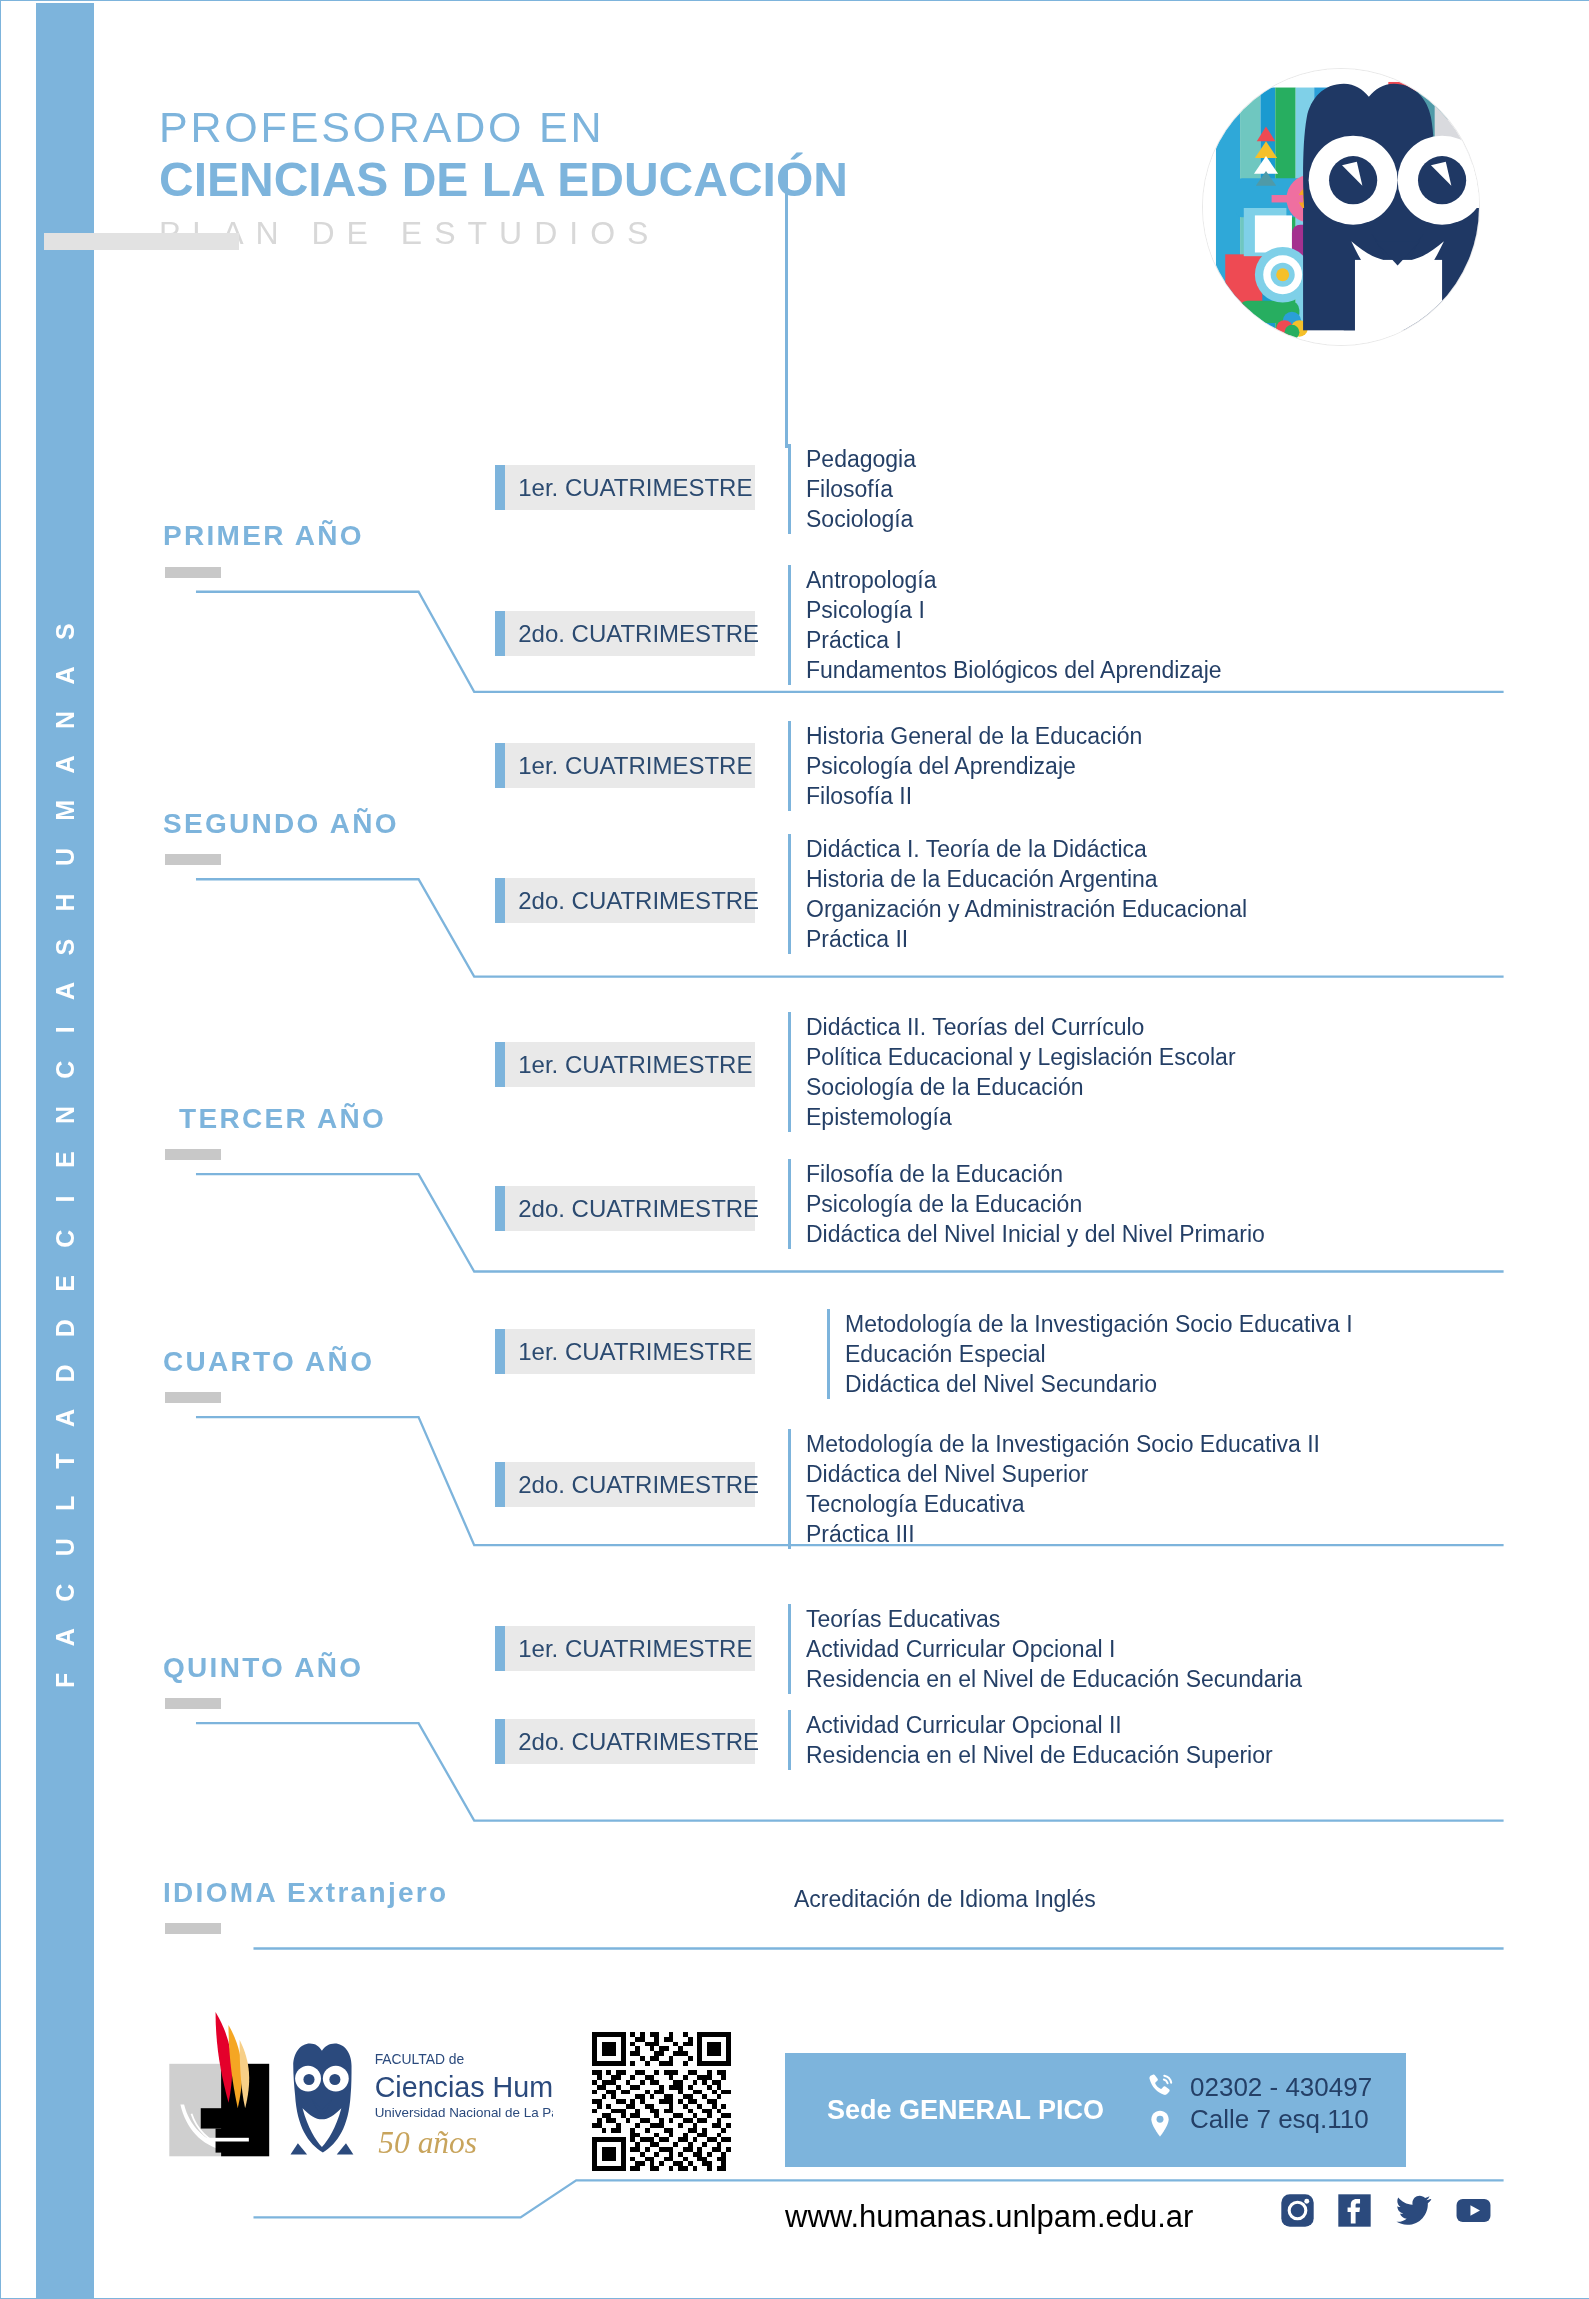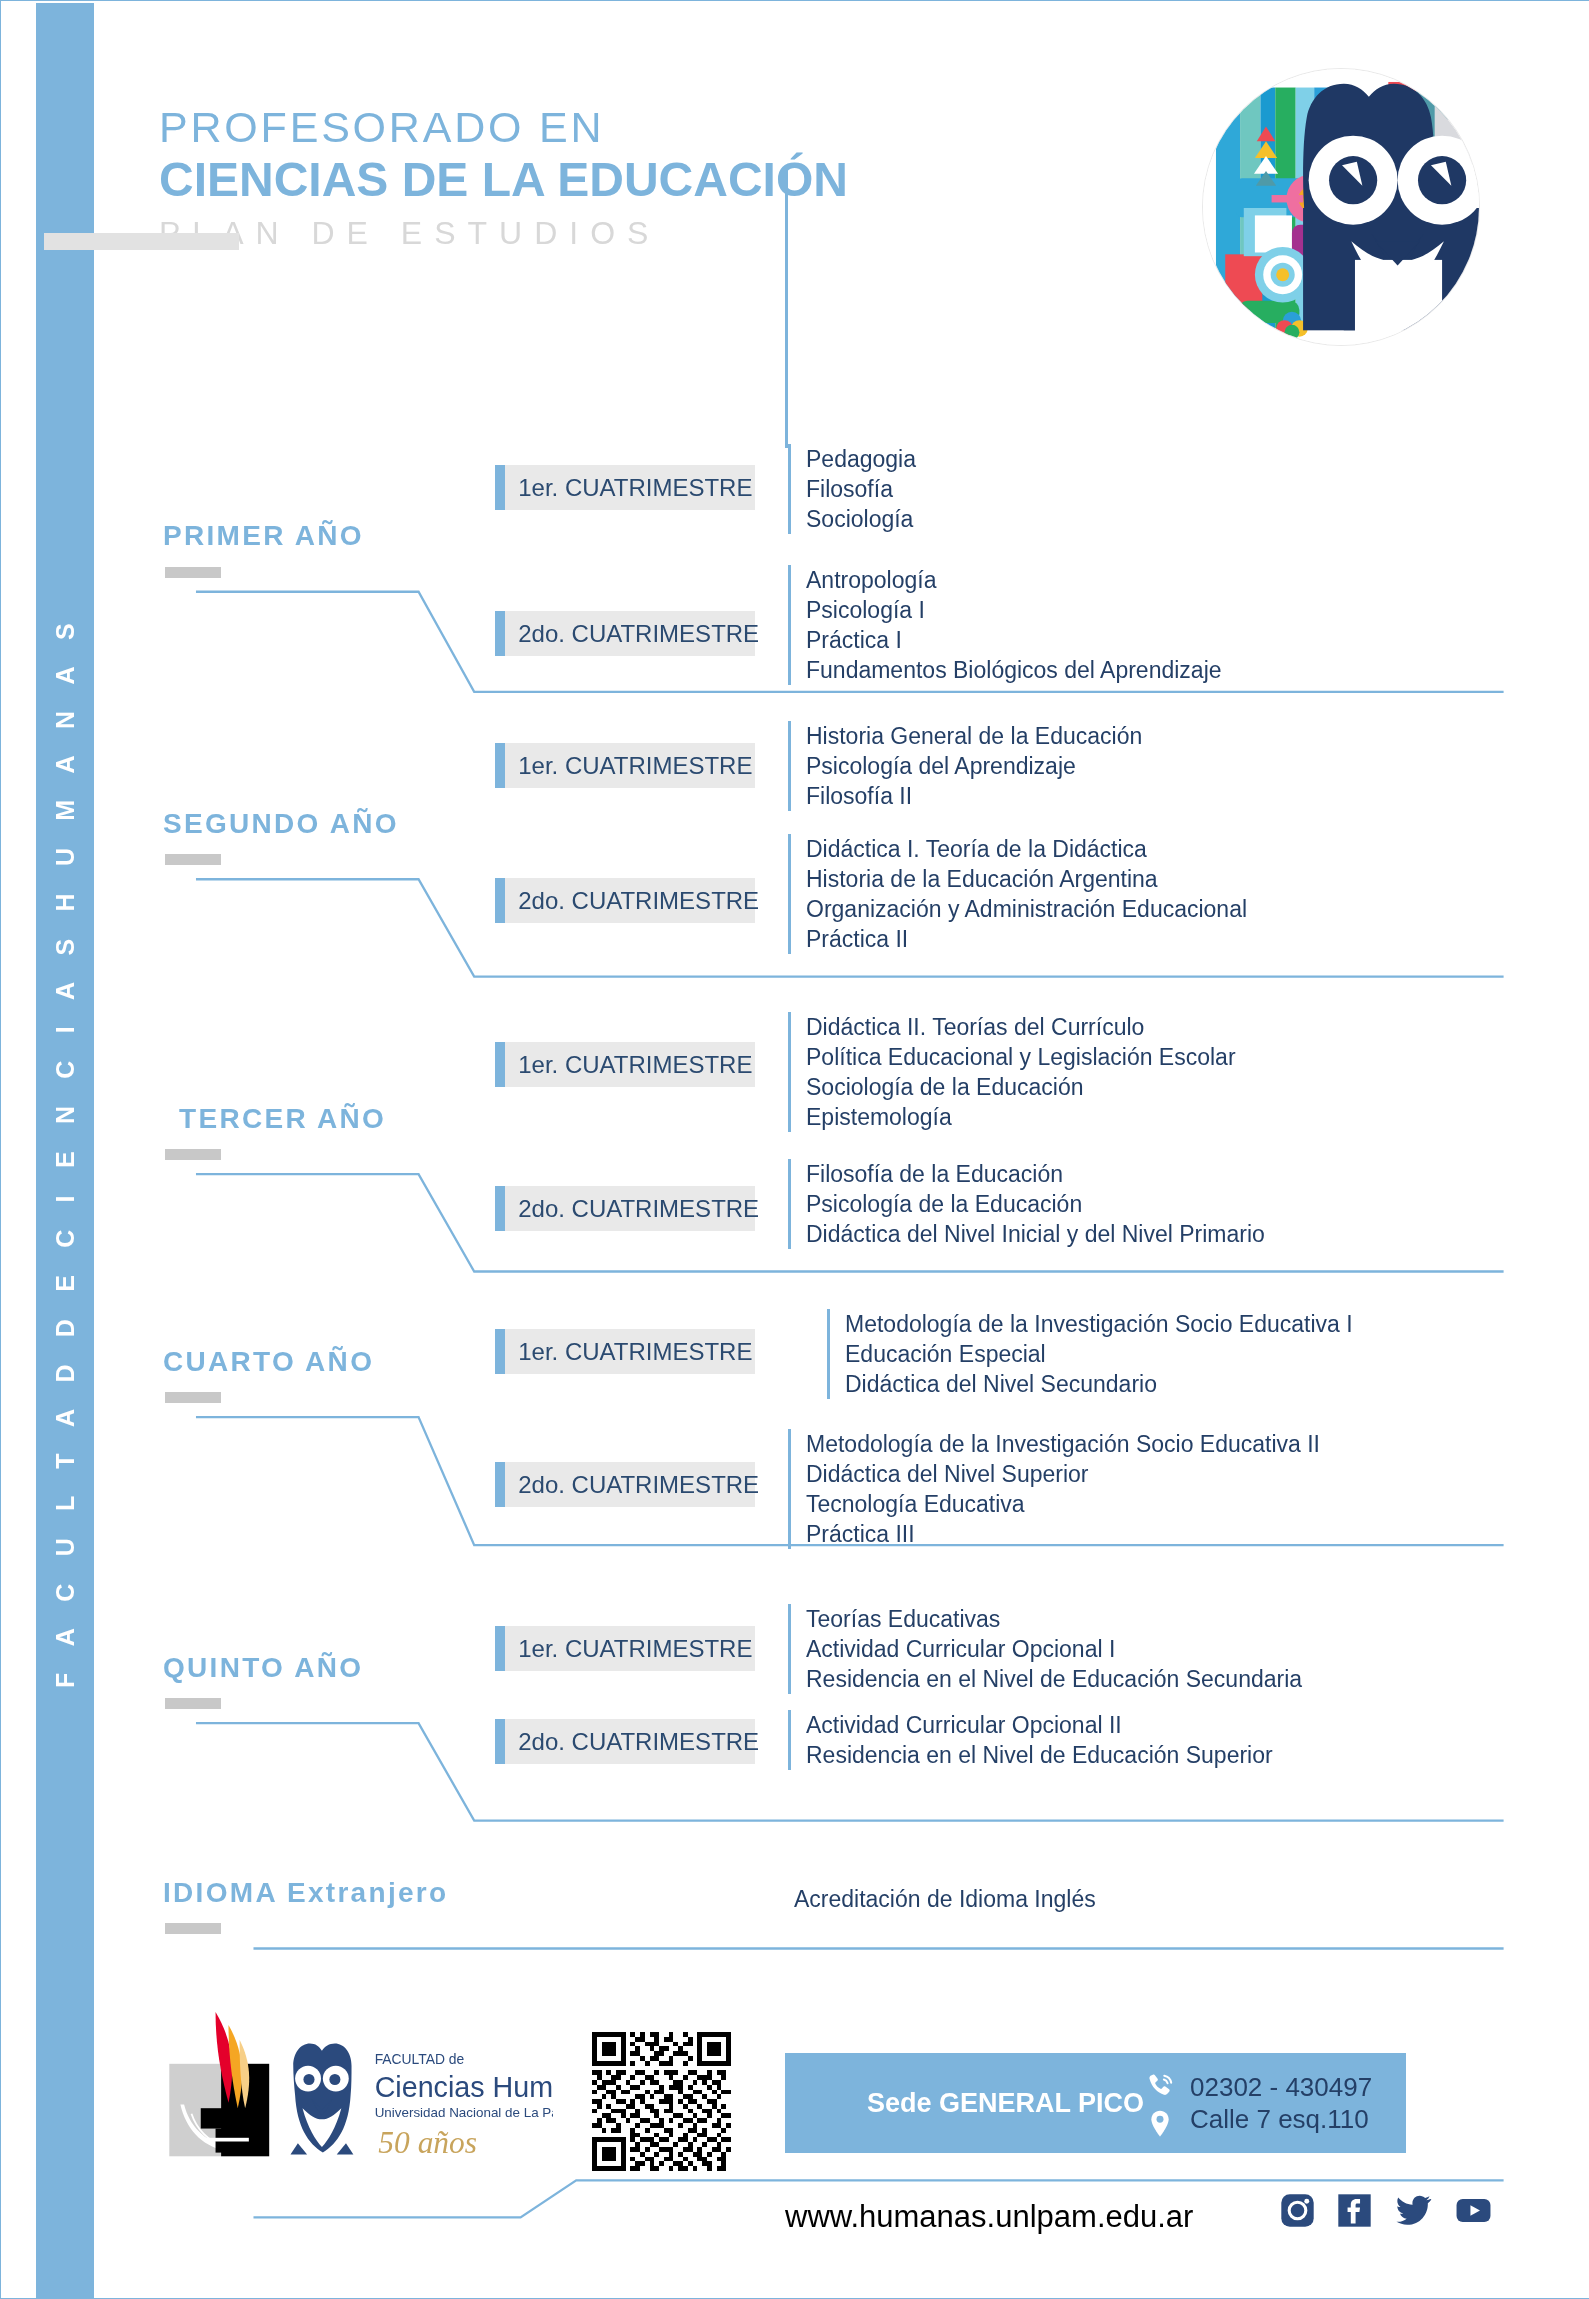--- a/index.html
+++ b/index.html
@@ -170,25 +170,24 @@
     left: 591px;
     top: 2031px;
     width: 139px;
     height: 139px;
   }
   .sede-bar {
     position: absolute;
     left: 784px;
     top: 2052px;
     width: 621px;
-    height: 100px;
+    height: 114px;
     background: #7db4dc;
     display: flex;
     align-items: center;
-    padding-left: 40px;
   }
   .sede-label {
     color: #ffffff;
     font-size: 27px;
     font-weight: bold;
     padding-left: 42px;
     white-space: nowrap;
   }
   .contact-icons {
     position: absolute;

